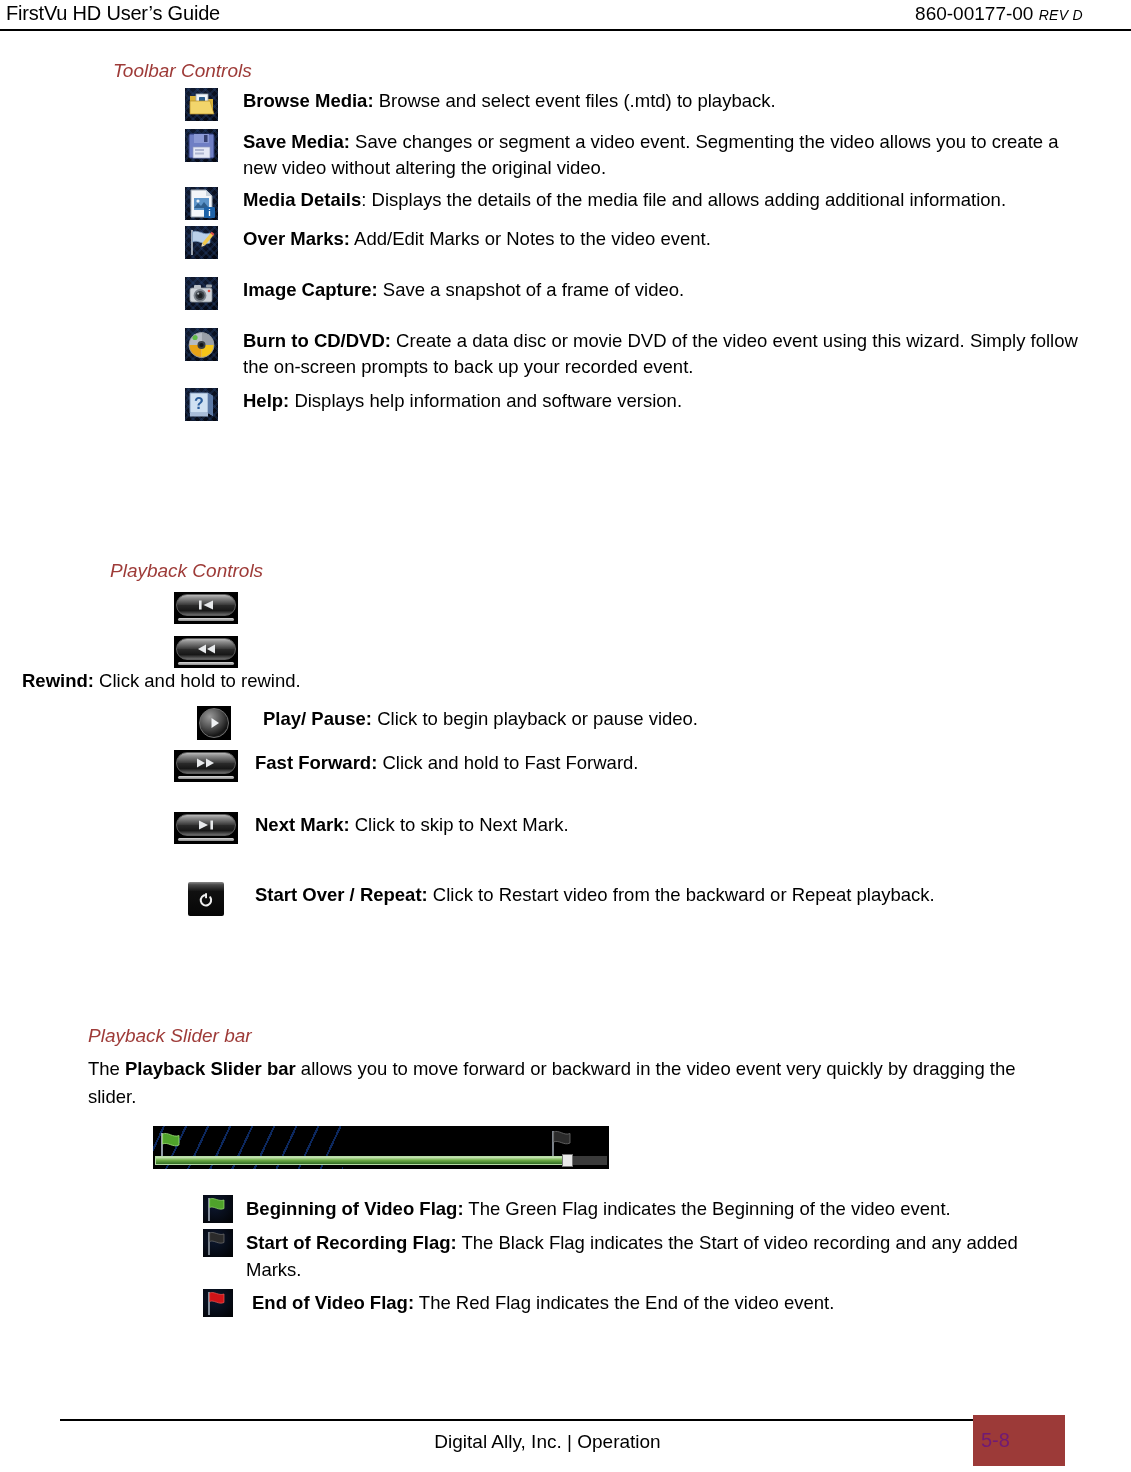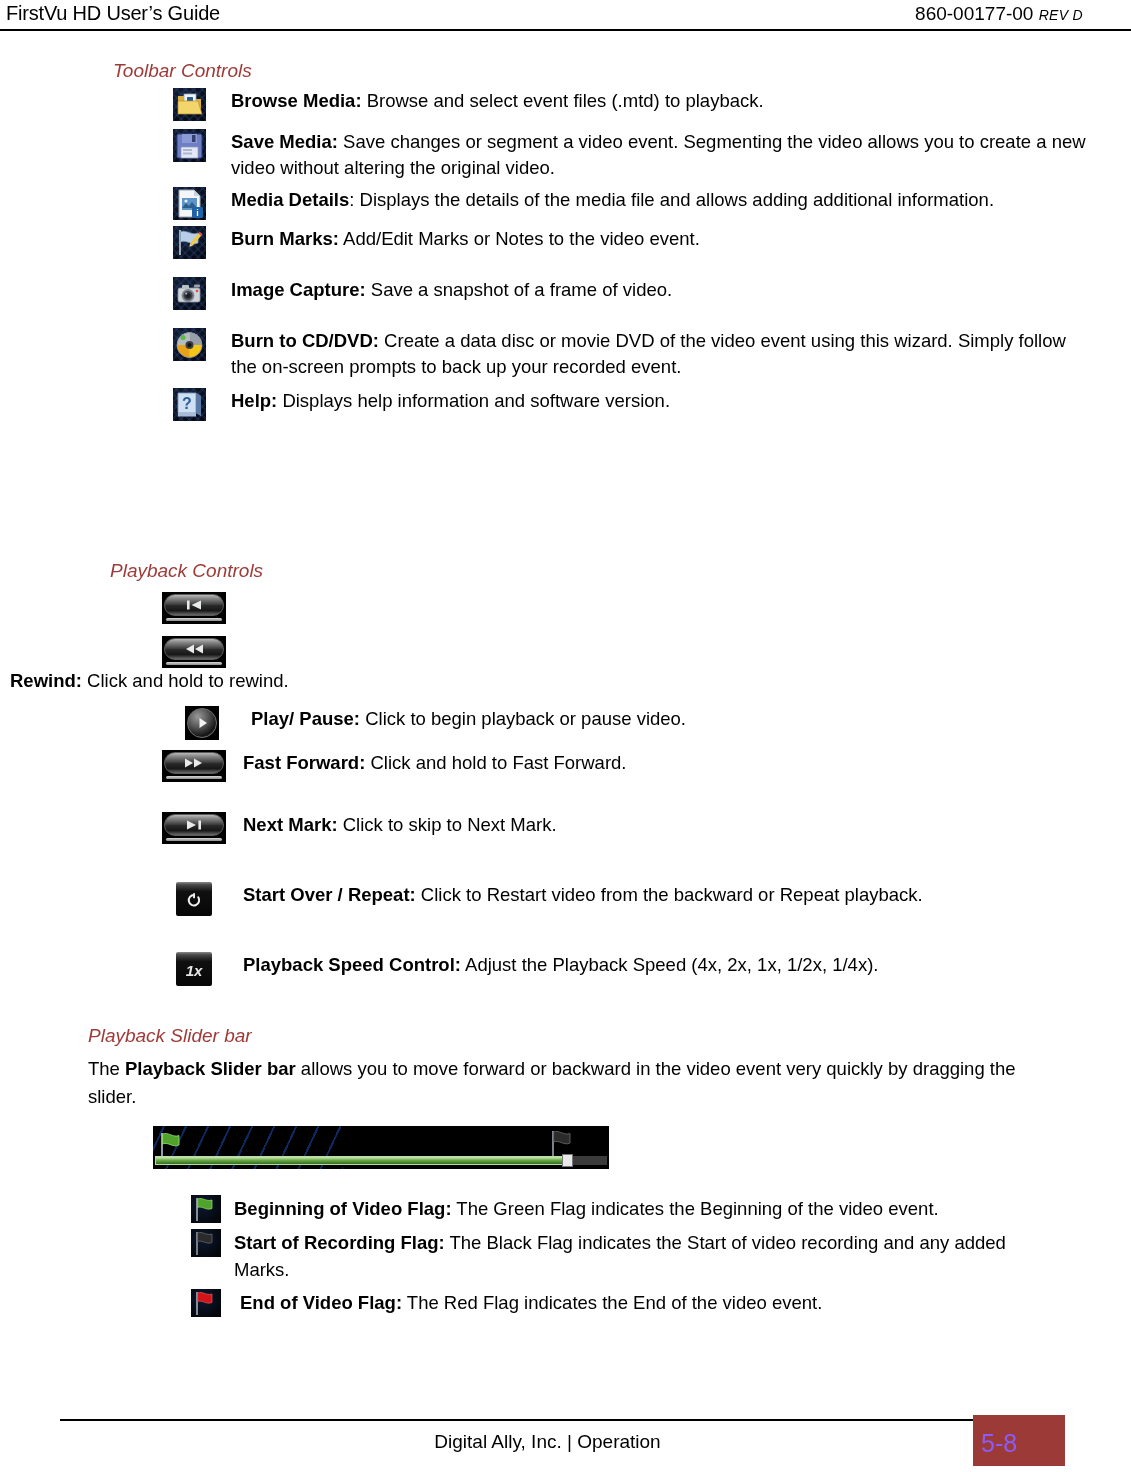--- a/index.html
+++ b/index.html
@@ -59,20 +59,21 @@
     font-weight: normal;
     color: #9E3B38;
     margin: 0;
     padding: 0;
   }
 
   
   .entry {
     display: flex;
     align-items: flex-start;
+    margin-left: 12px;
   }
   .entry .icon-cell {
     flex: 0 0 auto;
     display: flex;
     align-items: flex-start;
     justify-content: center;
   }
   .entry .text-cell {
     flex: 1 1 auto;
     font-size: 18.5px;
@@ -216,22 +217,22 @@
     left: 973px;
     top: -4px;
     width: 92px;
     height: 51px;
     background: #9C3A38;
   }
   .ftr-page-num {
     position: absolute;
     left: 981px;
     top: 10px;
-    font-size: 25px;
-    color: #8b5cf6;
+    font-size: 20px;
+    color: #701a75;
   }
 
   
   .ico {
     display: block;
     position: relative;
   }
   .ico-32 { width: 33px; height: 33px; }
 
   
@@ -404,21 +405,21 @@
             <g transform="rotate(40 22 16)">
               <rect x="19" y="6" width="3.6" height="14" fill="#f2c94c"></rect>
               <path d="M19 20 h3.6 l-1.8 3.6 z" fill="#e8d9b0"></path>
               <path d="M19.7 23 h2.2 l-1.1 1.6 z" fill="#333"></path>
               <rect x="19" y="5" width="3.6" height="2.2" fill="#d94f4f"></rect>
             </g>
           </svg>
         </span>
       </div>
       <div class="text-cell">
-        <b>Burn Marks:</b><span> Add/Edit Marks or Notes to the video event.</span>
+        <b>Over Marks:</b><span> Add/Edit Marks or Notes to the video event.</span>
       </div>
     </div>
 
     <div class="entry tb-row" style="margin-bottom:18px;">
       <div class="icon-cell">
         <span class="ico ico-32 tile-dark">
           <svg width="33" height="33" viewBox="0 0 33 33">
             <rect x="5" y="11" width="22" height="14" rx="2" fill="#cfd4da" stroke="#8c939b" stroke-width="0.8"></rect>
             <rect x="9" y="8" width="7" height="4" rx="1" fill="#b9bfc6"></rect>
             <rect x="21" y="7.5" width="6" height="3" rx="1" fill="#9aa1a9"></rect>
@@ -575,30 +576,20 @@
               <rect x="8.1" y="2.2" width="1.9" height="5" fill="#eeeeee"></rect>
             </svg>
           </span>
         </span>
       </div>
       <div class="text-cell">
         <b>Start Over / Repeat:</b><span> Click to Restart video from the backward or Repeat playback.</span>
       </div>
     </div>
 
-    <div class="entry pb-row">
-      <div class="icon-cell">
-        <span class="pb-small">
-          <span class="glyph">1x</span>
-        </span>
-      </div>
-      <div class="text-cell">
-        <b>Playback Speed Control:</b><span> Adjust the Playback Speed (4x, 2x, 1x, 1/2x, 1/4x).</span>
-      </div>
-    </div>
 
   </div>
 </div>
 
 <div id="slider-section">
   <h2 class="section-head">Playback Slider bar</h2>
 
   <div class="slider-para"><span>The </span><b>Playback Slider bar</b><span> allows you to move forward or backward in the video event very quickly by dragging the slider.</span></div>
 
   <div class="slider-graphic-wrap">

